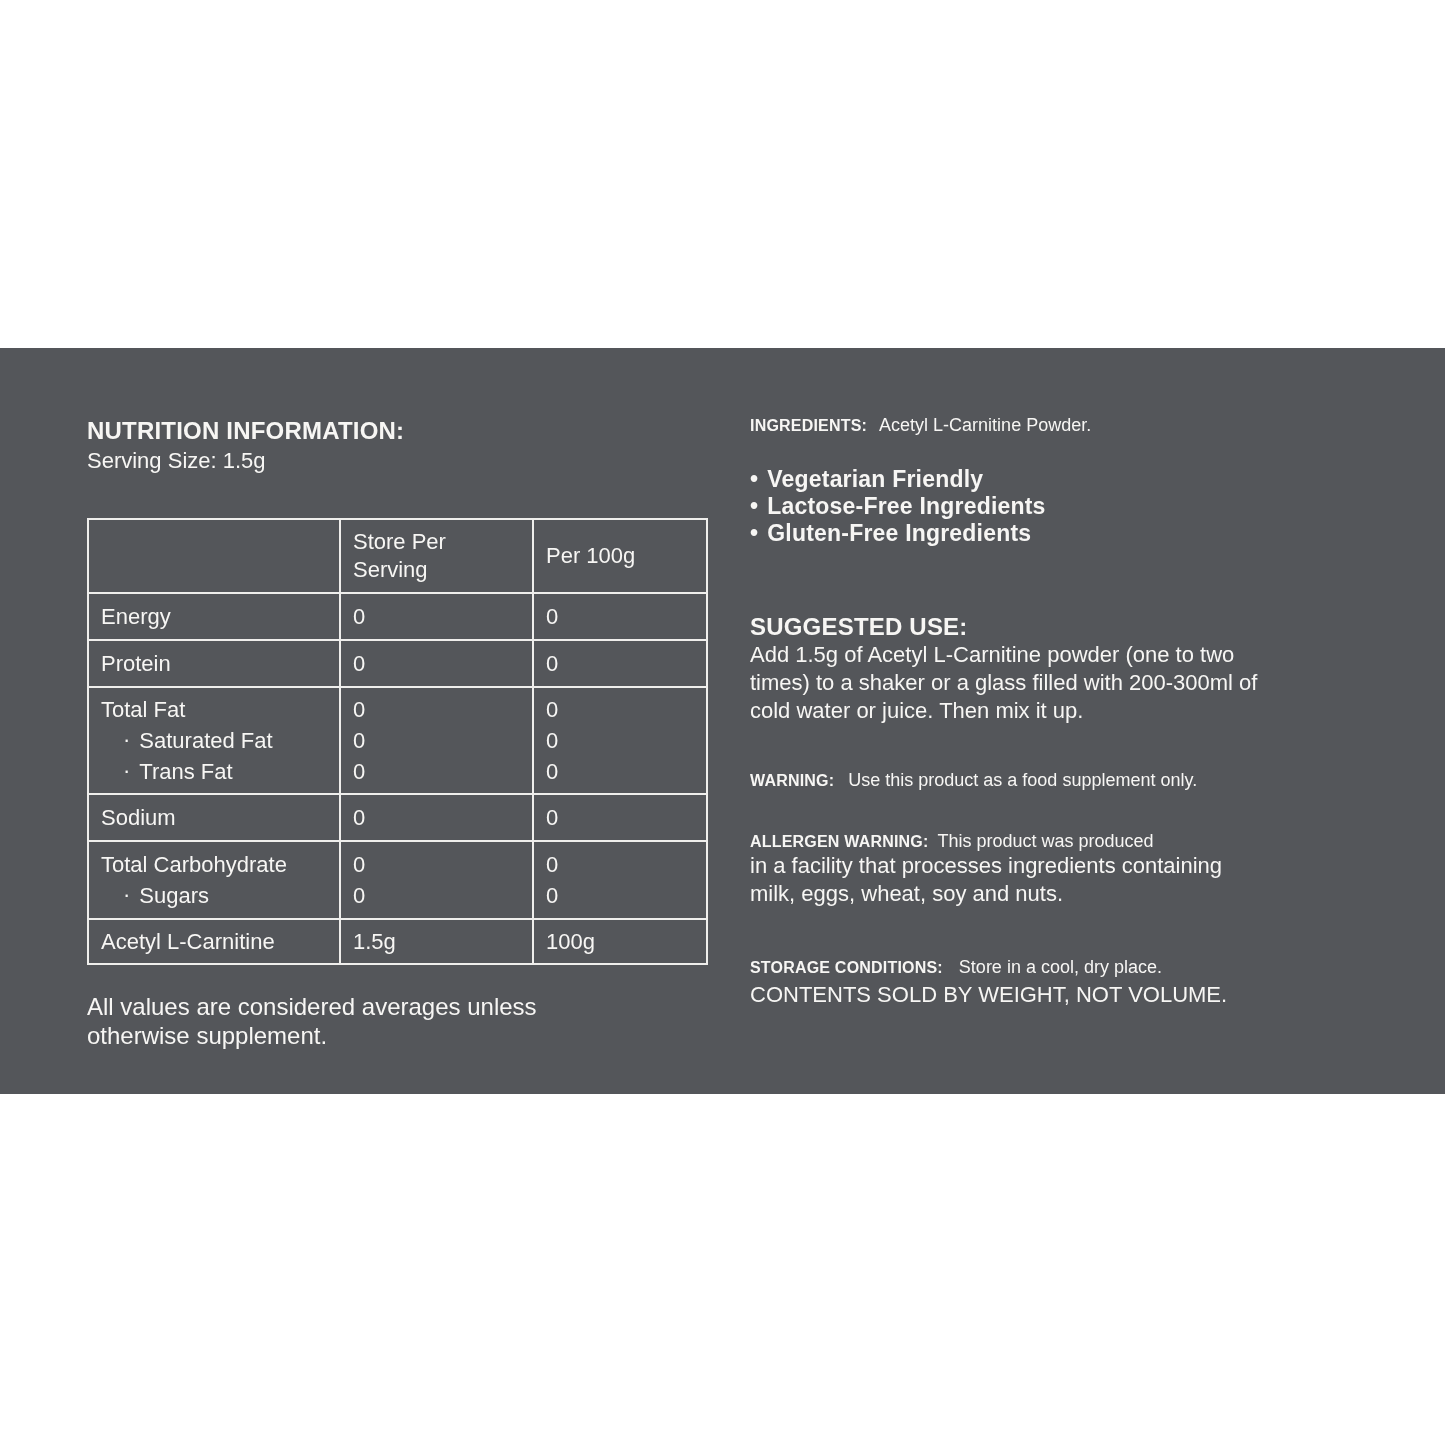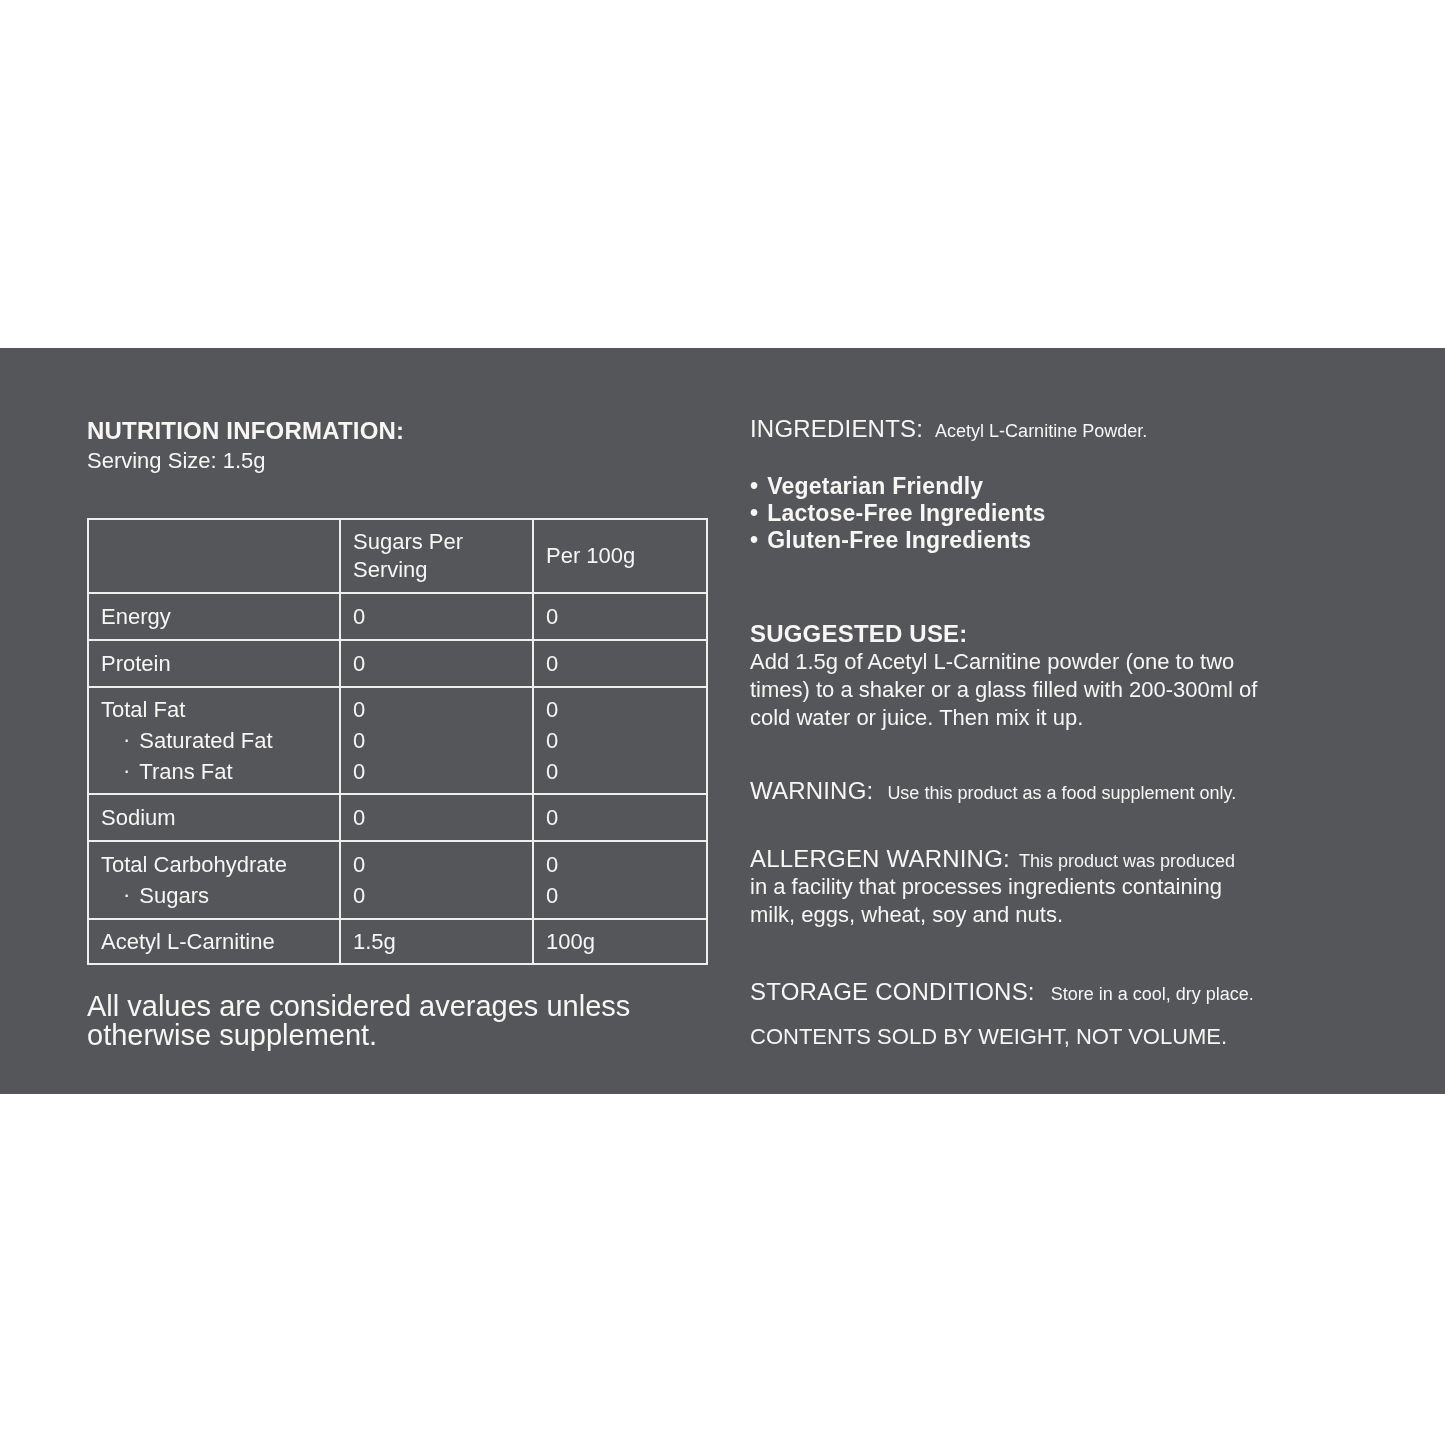--- a/index.html
+++ b/index.html
@@ -45,37 +45,37 @@
   tr.r-head{height:74px;}
   tr.r-single{height:47px;}
   tr.r-fat{height:106px;}
   tr.r-carb{height:78px;}
   tr.r-last{height:45px;}
   .hwrap{max-width:150px;line-height:28px;}
   .ln{line-height:31px;white-space:nowrap;}
   .ln.sub{padding-left:22px;}
   .mdot{display:inline-block;margin-right:9px;transform:translateY(-1px);}
 
-  .footnote{margin-top:27px;font-size:29px;line-height:29px;}
-
-  .sec-line .lbl{font-weight:400;font-size:24px;letter-spacing:.2px;}
+  .footnote{margin-top:27px;font-size:24px;line-height:29px;}
+
+  .sec-line .lbl{font-weight:700;font-size:16px;letter-spacing:.2px;}
   .sec-line .val{font-weight:400;font-size:18px;margin-left:12px;}
   .bullets{margin-top:30px;}
   .bullet-line{font-weight:700;font-size:23px;line-height:27px;letter-spacing:.2px;}
   .bullet-line .dot{margin-right:9px;}
   .suggested{margin-top:66px;}
   .para-line{font-size:22px;line-height:28px;}
   .notice{margin-top:45px;}
   .notice .val{margin-left:14px;}
   .allergen{margin-top:40px;}
   .allergen .val{margin-left:9px;}
   .allergen .para-line{line-height:28px;}
   .storage{margin-top:49px;}
   .storage .val{margin-left:16px;}
-  .contents-line{margin-top:17px;font-size:22px;line-height:28px;}
+  .contents-line{margin-top:3px;font-size:22px;line-height:28px;}
 </style>
 </head>
 <body>
 
 <div class="canvas">
   <div class="panel">
 
     <div class="col col-left">
       <div class="h-bold title">NUTRITION INFORMATION:</div>
       <div class="body-txt serving">Serving Size: 1.5g</div>
@@ -83,21 +83,21 @@
       <table class="nutri">
         <colgroup>
             <col class="c0">
             <col class="c1">
             <col class="c2">
           </colgroup>
         <tbody>
             <tr class="r-head">
           <th></th>
           <th>
-            <div class="hwrap">Sugars Per Serving</div>
+            <div class="hwrap">Store Per Serving</div>
           </th>
           <th>
             <div>Per 100g</div>
           </th>
         </tr>
 
         <tr class="r-single">
           <td>
                 <div class="ln">Energy</div>
               </td>

